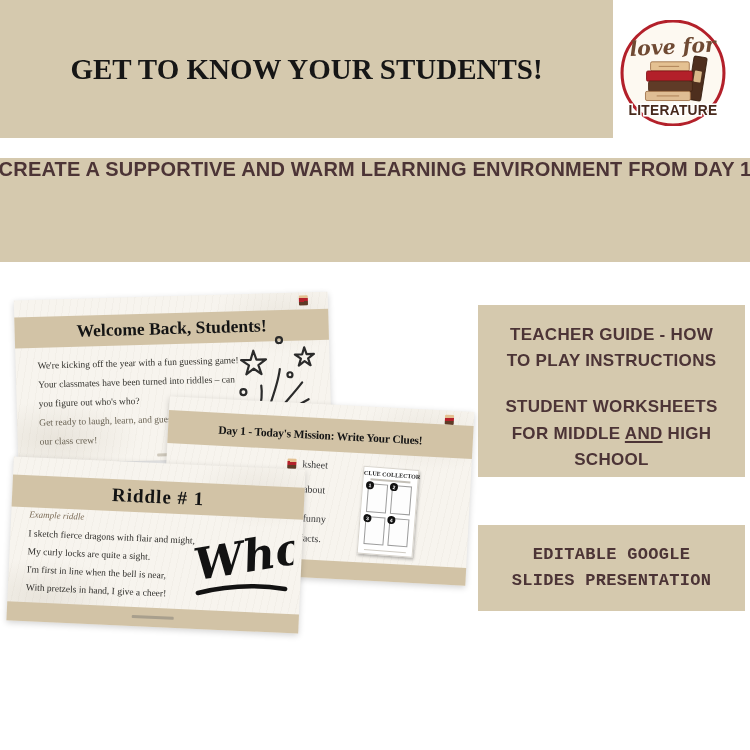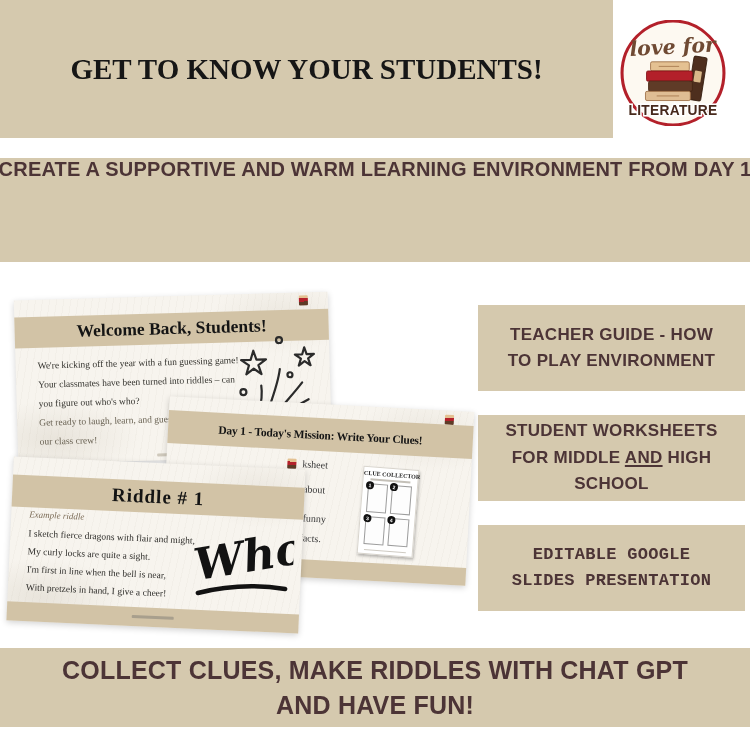--- a/index.html
+++ b/index.html
@@ -94,21 +94,21 @@
   
   .feature{
     position:absolute;left:478px;width:267px;height:86px;background:#d5c9ae;
     display:flex;align-items:center;justify-content:center;text-align:center;
     padding:0 18px;box-sizing:border-box;
   }
   .feature .txt{
     font-weight:bold;font-size:17px;line-height:1.55;color:#4c3436;letter-spacing:.3px;
   }
   .feature .u{text-decoration:underline;text-decoration-thickness:2px;text-underline-offset:2px;}
-  #feature1{top:305px;} #feature2{top:415px;} #feature3{top:525px;font-family:Liberation Mono, monospace;}
+  #feature1{top:305px;} #feature2{top:391px;} #feature3{top:525px;font-family:Liberation Mono, monospace;}
   
   .band-bottom{
     position:absolute;left:0;top:648px;width:750px;height:79px;background:#d5c9ae;
     display:flex;align-items:center;justify-content:center;
   }
   .band-bottom div{
     max-width:680px;text-align:center;font-weight:bold;font-size:25px;
     line-height:1.4;color:#4c3436;letter-spacing:.2px;
   }
 </style>
@@ -219,26 +219,23 @@
     <svg style="left:180px;top:56px;" width="104" height="84" viewBox="0 0 104 84">
       <text x="6" y="50" font-family="DejaVu Serif, serif" font-style="italic" font-weight="bold" font-size="44" fill="#121212" transform="rotate(-12 52 42)">Who?</text>
       <path d="M 10 72 C 40 63, 70 61, 97 64" fill="none" stroke="#121212" stroke-width="4.5" stroke-linecap="round"></path>
     </svg>
     <div class="s-footer" style="height:19px;">
       <div class="smudge" style="position:static;width:42px;background:#a89f8d;"></div>
     </div>
   </div>
 
   <div class="feature" id="feature1">
-    <div class="txt">TEACHER GUIDE - HOW TO PLAY ENVIRONMENT</div>
+    <div class="txt">TEACHER GUIDE - HOW TO PLAY INSTRUCTIONS</div>
   </div>
   <div class="feature" id="feature2">
     <div class="txt"><span>STUDENT WORKSHEETS FOR MIDDLE </span><span class="u">AND</span><span> HIGH SCHOOL</span></div>
   </div>
   <div class="feature" id="feature3">
     <div class="txt">EDITABLE GOOGLE SLIDES PRESENTATION</div>
   </div>
 
-  <footer class="band-bottom">
-    <div>COLLECT CLUES, MAKE RIDDLES WITH CHAT GPT AND HAVE FUN!</div>
-  </footer>
 
 </div>
 
 </body></html>

